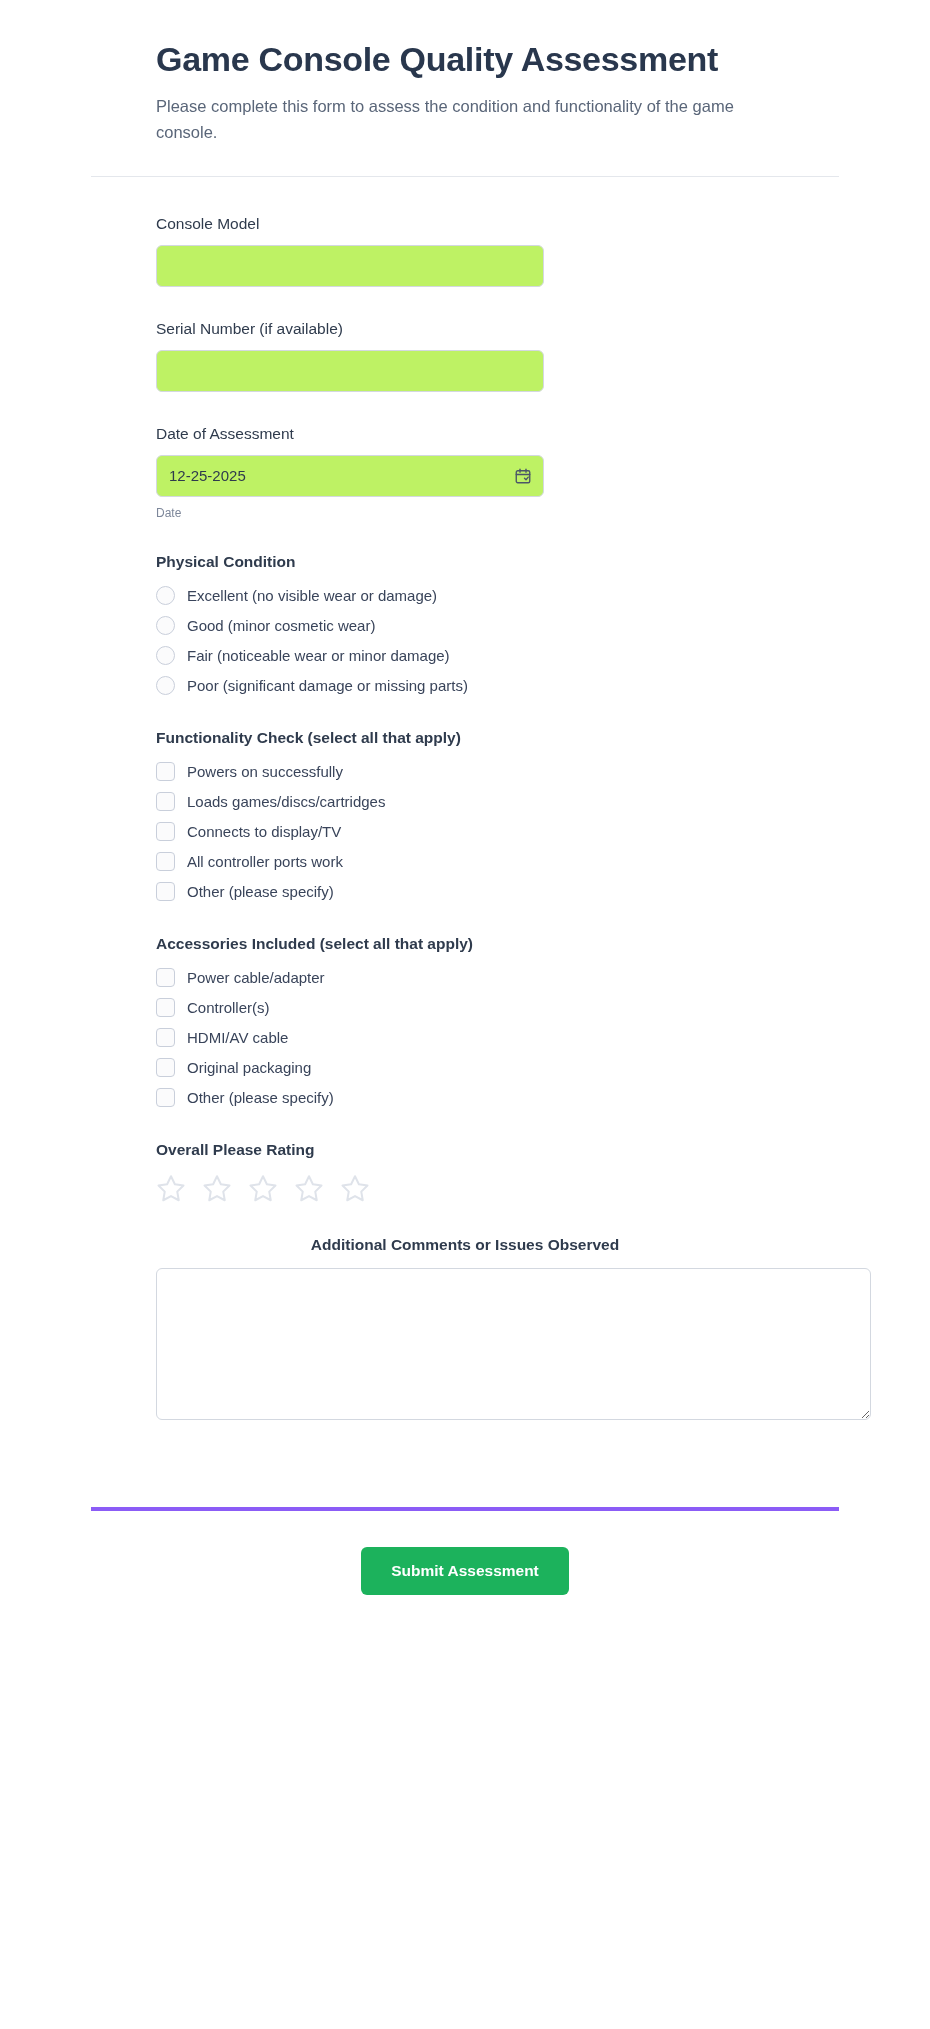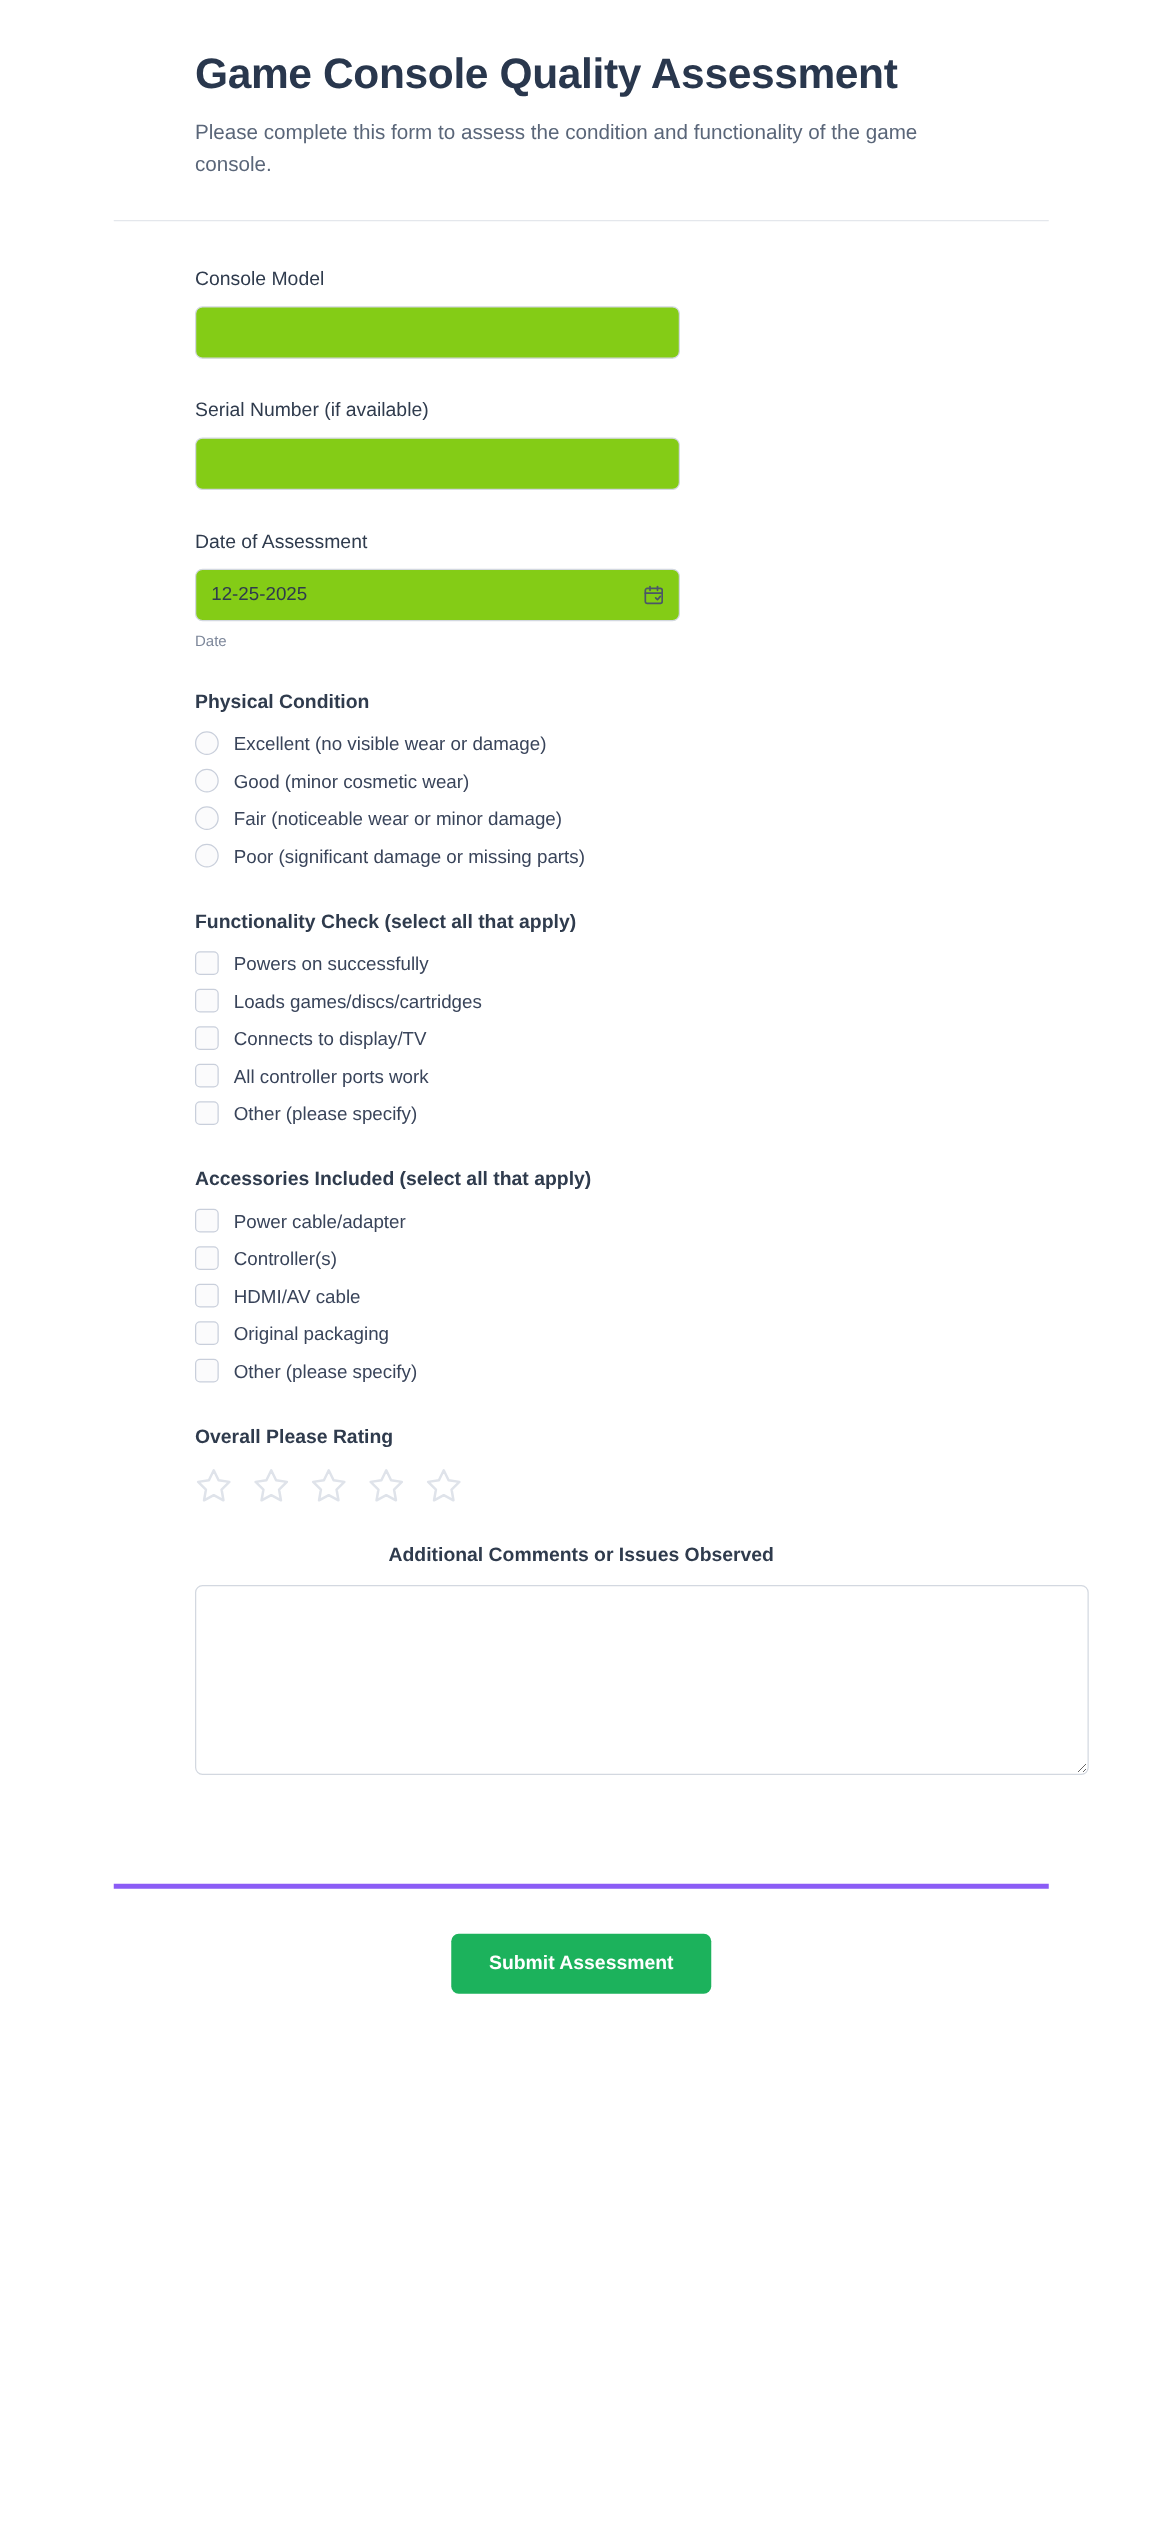--- a/index.html
+++ b/index.html
@@ -52,21 +52,21 @@
     margin-bottom: 12px;
     font-weight: normal;
   }
   .text-input {
     display: block;
     width: 388px;
     height: 42px;
     padding: 8px 12px;
     border: 1px solid #d3d8e0;
     border-radius: 6px;
-    background: #84cc16;
+    background: #bef264;
     font-family: "Liberation Sans", sans-serif;
     font-size: 15px;
     color: #2f3b4d;
     outline: none;
   }
   .text-input::placeholder { color: #9aa3b2; }
 
   .date-wrapper {
     position: relative;
     width: 388px;
@@ -92,20 +92,21 @@
   .group-label {
     font-size: 15.5px;
     color: #2f3b4d;
     margin-bottom: 14px;
     font-weight: bold;
     margin-top: 32px;
   }
   .group-label.normal { font-weight: bold; text-align: center; }
   .choice-row {
     display: flex;
+    align-items: center;
     margin-bottom: 9px;
   }
   .radio-mark {
     width: 19px;
     height: 19px;
     border: 1.6px solid #c9cfdb;
     border-radius: 50%;
     background: #fbfbfc;
     margin-right: 12px;
     flex: 0 0 auto;

